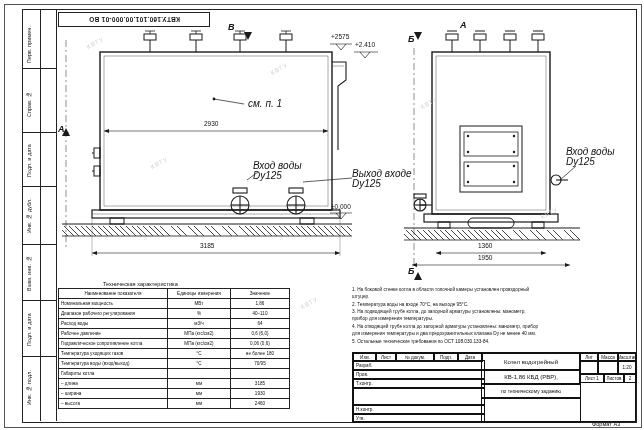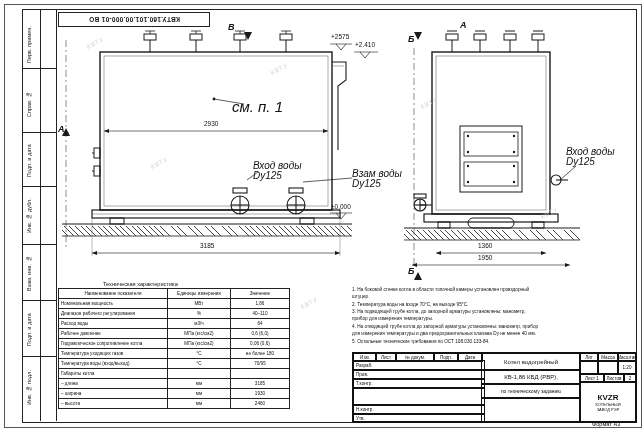--- a/index.html
+++ b/index.html
@@ -239,33 +239,33 @@
 
   <div class="ground" style="left:62px;top:226px;width:290px;"></div>
   <div class="ground" style="left:404px;top:230px;width:176px;"></div>
 
   <div class="lbl-b" style="left:228px;top:22px;">В</div>
   <div class="lbl-b" style="left:58px;top:124px;">А_</div>
   <div class="lbl-b" style="left:460px;top:20px;">А</div>
   <div class="lbl-b" style="left:408px;top:34px;">Б</div>
   <div class="lbl-b" style="left:408px;top:266px;">Б</div>
 
-  <div class="lbl-i" style="left:232px;top:98px;font-size:15px;font-style:italic;">см. п. 1</div>
+  <div class="lbl-i" style="left:248px;top:98px;font-size:10px;font-style:italic;">см. п. 1</div>
 
   <div class="lbl" style="left:204px;top:120px;">2930</div>
   <div class="lbl" style="left:200px;top:242px;">3185</div>
   <div class="lbl" style="left:478px;top:242px;">1360</div>
   <div class="lbl" style="left:478px;top:254px;">1950</div>
   <div class="lbl" style="left:331px;top:33px;">+2575</div>
   <div class="lbl" style="left:355px;top:41px;">+2.410</div>
   <div class="lbl" style="left:331px;top:203px;">±0,000</div>
 
   <div class="lbl-i" style="left:253px;top:160px;">Вход воды</div>
   <div class="lbl-i" style="left:253px;top:170px;">Dy125</div>
-  <div class="lbl-i" style="left:352px;top:168px;">Взам воды</div>
+  <div class="lbl-i" style="left:352px;top:168px;">Выход входе</div>
   <div class="lbl-i" style="left:352px;top:178px;">Dy125</div>
   <div class="lbl-i" style="left:566px;top:146px;">Вход воды</div>
   <div class="lbl-i" style="left:566px;top:156px;">Dy125</div>
 
   <div class="lbl-s" style="left:103px;top:281px;">Техническая характеристика</div>
   <table class="tech" style="top:288px;width:232px;">
     <thead>
       <tr>
         <th class="hdr" style="width:112px;">Наименование показателя</th>
         <th class="hdr" style="width:62px;">Единицы измерения</th>
@@ -364,25 +364,20 @@
     <div class="cell" style="left:244px;top:0;width:20px;height:7px;">Масса</div>
     <div class="cell" style="left:264px;top:0;width:18px;height:7px;">Масштаб</div>
     <div class="cell" style="left:226px;top:7px;width:18px;height:13px;"></div>
     <div class="cell" style="left:244px;top:7px;width:20px;height:13px;"></div>
     <div class="cell" style="left:264px;top:7px;width:18px;height:13px;">1:20</div>
 
     <div class="cell" style="left:226px;top:20px;width:24px;height:8px;">Лист 1</div>
     <div class="cell" style="left:250px;top:20px;width:20px;height:8px;">Листов</div>
     <div class="cell" style="left:270px;top:20px;width:12px;height:8px;">2</div>
 
-    <div class="cell" style="left:226px;top:28px;width:56px;height:40px;flex-direction:column;">
-      <span style="font-size:8px;font-weight:bold;">КVZR</span>
-      <span style="font-size:4px;">КОТЕЛЬНЫЙ</span>
-      <span style="font-size:4px;">ЗАВОД РЭР</span>
-    </div>
   </div>
 
   <div class="lbl-s" style="left:592px;top:421px;">Формат A3</div>
 
   <div class="wm" style="left:86px;top:40px;">КВТУ</div>
   <div class="wm" style="left:270px;top:66px;">КВТУ</div>
   <div class="wm" style="left:150px;top:160px;">КВТУ</div>
   <div class="wm" style="left:420px;top:100px;">КВТУ</div>
   <div class="wm" style="left:540px;top:210px;">КВТУ</div>
   <div class="wm" style="left:300px;top:300px;">КВТУ</div>

